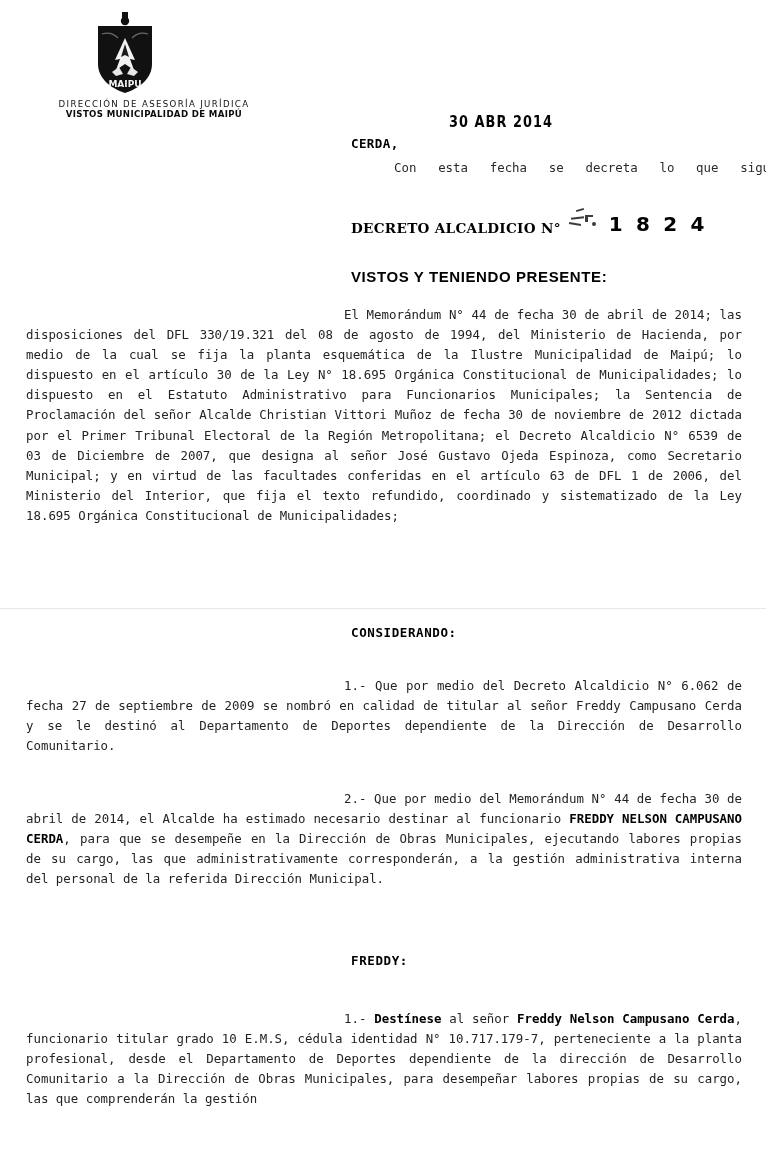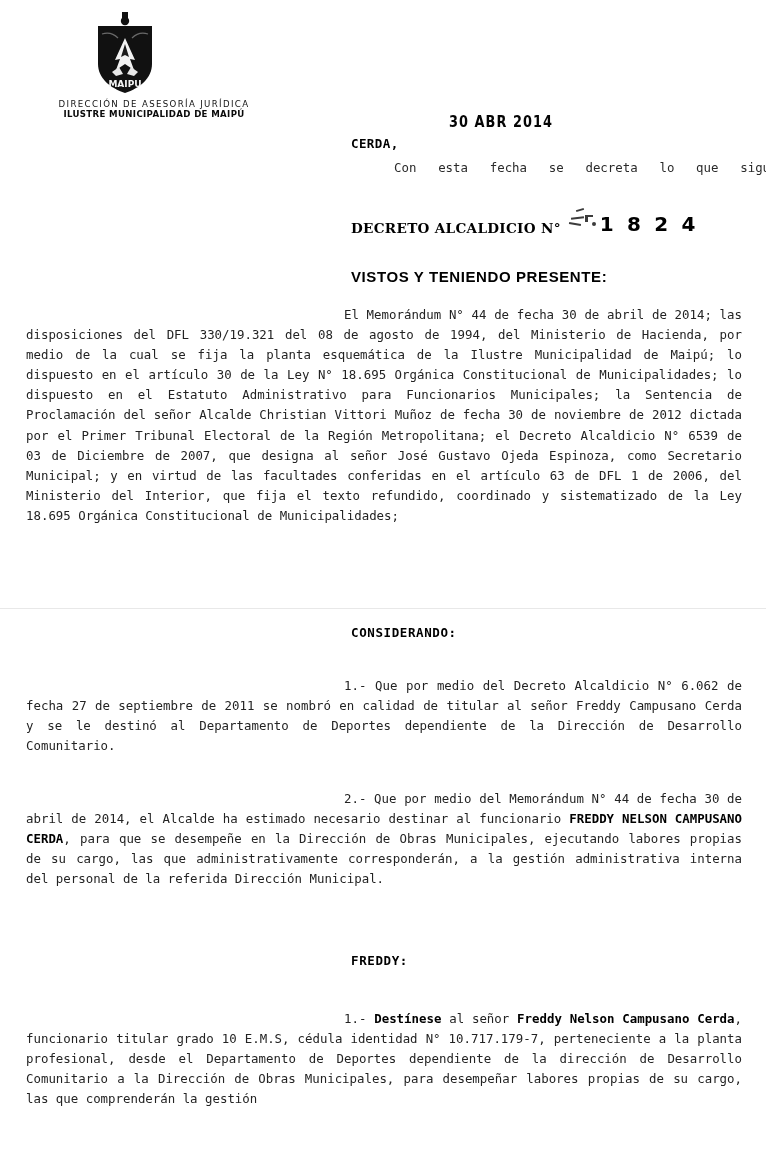--- a/index.html
+++ b/index.html
@@ -140,21 +140,21 @@
   .sm3 { left: 3px;  top: 7px;  width: 12px; height: 2px; transform: rotate(10deg); }
   .sm4 { left: 19px; top: -1px; width: 3px;  height: 7px; }
   .sm5 { left: 19px; top: -1px; width: 8px;  height: 2px; }
   .sm6 { left: 26px; top: 6px;  width: 4px;  height: 4px; background:#000; border-radius:50%; }
 
   .decreto-num-value {
     font-size: 20px;
     font-weight: 700;
     letter-spacing: 3.2px;
     font-family: "DejaVu Sans", "Liberation Sans", sans-serif;
-    margin-left: 0;
+    margin-left: 9px;
   }
 
   
   .section-heading {
     position: absolute;
     font-family: Liberation Sans, sans-serif;
     font-size: 15px;
     font-weight: 700;
     letter-spacing: 0.6px;
     white-space: nowrap;
@@ -217,21 +217,21 @@
 
         <path d="M10 22 C16 20 22 22 26 26" stroke="#6a6a6a" stroke-width="1.2" fill="none"></path>
         <path d="M56 22 C50 20 44 22 40 26" stroke="#6a6a6a" stroke-width="1.2" fill="none"></path>
 
         <text x="33" y="75" font-family="DejaVu Sans, sans-serif" font-size="9" font-weight="700" fill="#f5f5f5" text-anchor="middle">MAIPU</text>
       </svg>
     </div>
 
     <div class="org-lines">
       <div class="org-line1">DIRECCIÓN DE ASESORÍA JURÍDICA</div>
-      <div class="org-line2">ILUSTRE MUNICIPALIDAD DE MAIPÚ</div>
+      <div class="org-line2">VISTOS MUNICIPALIDAD DE MAIPÚ</div>
     </div>
   </div>
 
   <div class="date-stamp">30 ABR 2014</div>
 
   <div class="maipu-label">CERDA,</div>
 
   <div class="intro-text">
     <span class="j">Con esta fecha se decreta lo que sigue:</span>
   </div>
@@ -253,21 +253,21 @@
 
   <div class="body-par par-vistos">
     <span class="indent"></span><span>El Memorándum N° 44 de fecha 30 de abril de 2014; las disposiciones del DFL 330/19.321 del 08 de agosto de 1994, del Ministerio de Hacienda, por medio de la cual se fija la planta esquemática de la Ilustre Municipalidad de Maipú; lo dispuesto en el artículo 30 de la Ley N° 18.695 Orgánica Constitucional de Municipalidades; lo dispuesto en el Estatuto Administrativo para Funcionarios Municipales; la Sentencia de Proclamación del señor Alcalde Christian Vittori Muñoz de fecha 30 de noviembre de 2012 dictada por el Primer Tribunal Electoral de la Región Metropolitana; el Decreto Alcaldicio N° 6539 de 03 de Diciembre de 2007, que designa al señor José Gustavo Ojeda Espinoza, como Secretario Municipal; y en virtud de las facultades conferidas en el artículo 63 de DFL 1 de 2006, del Ministerio del Interior, que fija el texto refundido, coordinado y sistematizado de la Ley 18.695 Orgánica Constitucional de Municipalidades;</span>
   </div>
 
   <div class="hr-faint"></div>
 
   <div class="section-heading sh-considerando">CONSIDERANDO:</div>
 
   <div class="body-par par-cons1">
-    <span class="indent"></span><span>1.- Que por medio del Decreto Alcaldicio N° 6.062 de fecha 27 de septiembre de 2011 se nombró en calidad de titular al señor Freddy Campusano Cerda y se le destinó al Departamento de Deportes dependiente de la Dirección de Desarrollo Comunitario.</span>
+    <span class="indent"></span><span>1.- Que por medio del Decreto Alcaldicio N° 6.062 de fecha 27 de septiembre de 2009 se nombró en calidad de titular al señor Freddy Campusano Cerda y se le destinó al Departamento de Deportes dependiente de la Dirección de Desarrollo Comunitario.</span>
   </div>
 
   <div class="body-par par-cons2">
     <span class="indent"></span><span>2.- Que por medio del Memorándum N° 44 de fecha 30 de abril de 2014, el Alcalde ha estimado necesario destinar al funcionario </span><span class="b">FREDDY NELSON CAMPUSANO CERDA</span><span>, para que se desempeñe en la Dirección de Obras Municipales, ejecutando labores propias de su cargo, las que administrativamente corresponderán, a la gestión administrativa interna del personal de la referida Dirección Municipal.</span>
   </div>
 
   <div class="section-heading sh-decreto">FREDDY:</div>
 
   <div class="body-par par-decreto1">
     <span class="indent"></span><span>1.- </span><span class="b">Destínese</span><span> al señor </span><span class="b">Freddy Nelson Campusano Cerda</span><span>, funcionario titular grado 10 E.M.S, cédula identidad N° 10.717.179-7, perteneciente a la planta profesional, desde el Departamento de Deportes dependiente de la dirección de Desarrollo Comunitario a la Dirección de Obras Municipales, para desempeñar labores propias de su cargo, las que comprenderán la gestión</span>

